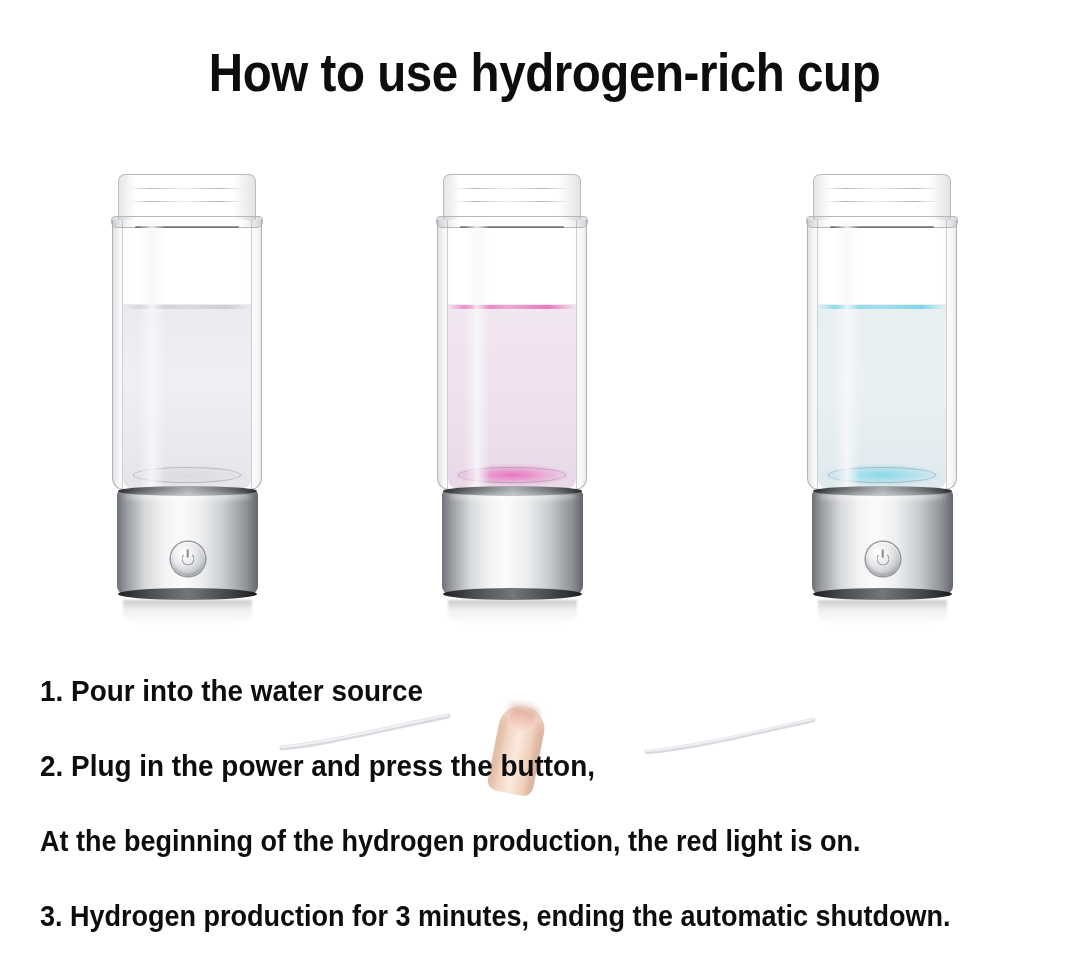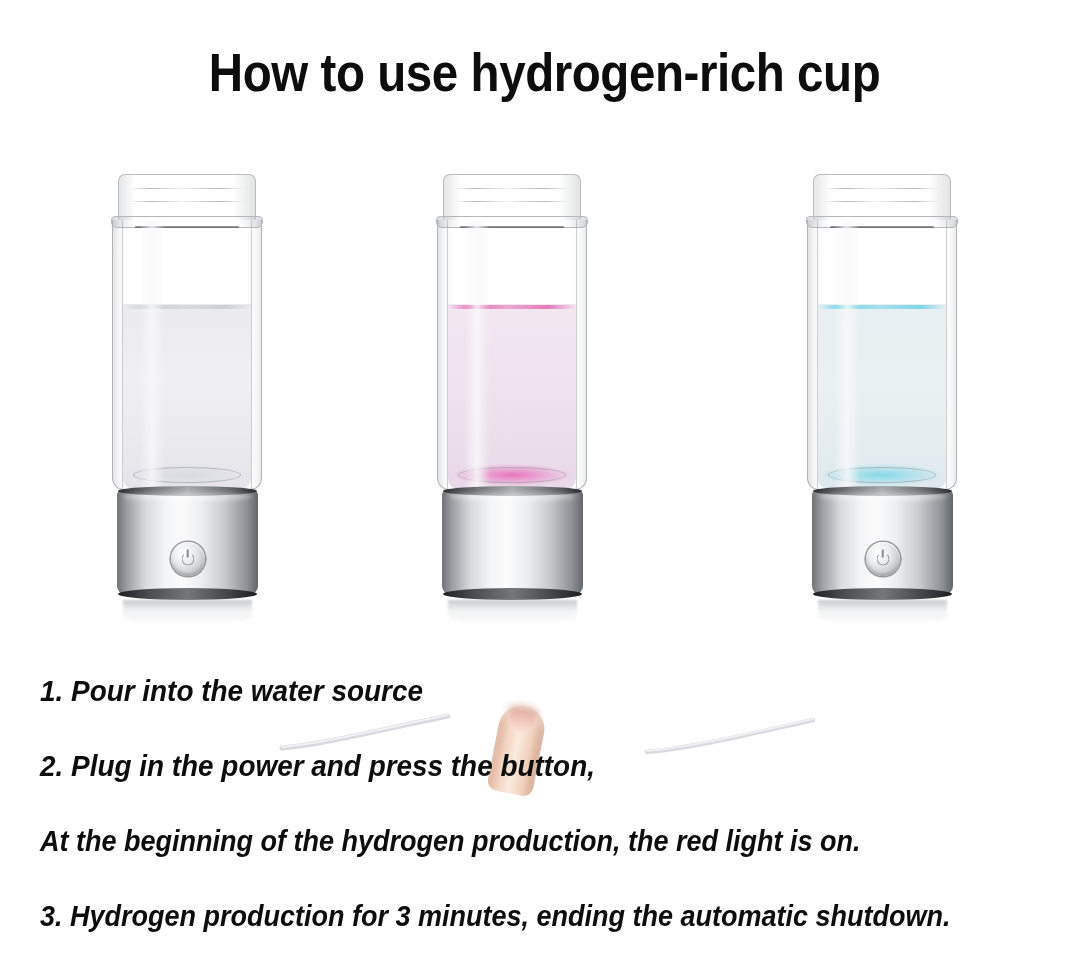--- a/index.html
+++ b/index.html
@@ -350,21 +350,20 @@
     background: rgba(196,134,112,0.45);
     filter: blur(3px);
   }
 
   
   .instructions {
     position: absolute;
     left: 40px;
     top: 676px;
     width: 1030px;
-    font-style: italic;
   }
   .instr-line {
     font-size: 30px;
     font-weight: 700;
     color: #0d0d0d;
     line-height: 1.0;
     margin-bottom: 45px;
     white-space: nowrap;
     transform: scaleX(0.93);
     transform-origin: left center;

